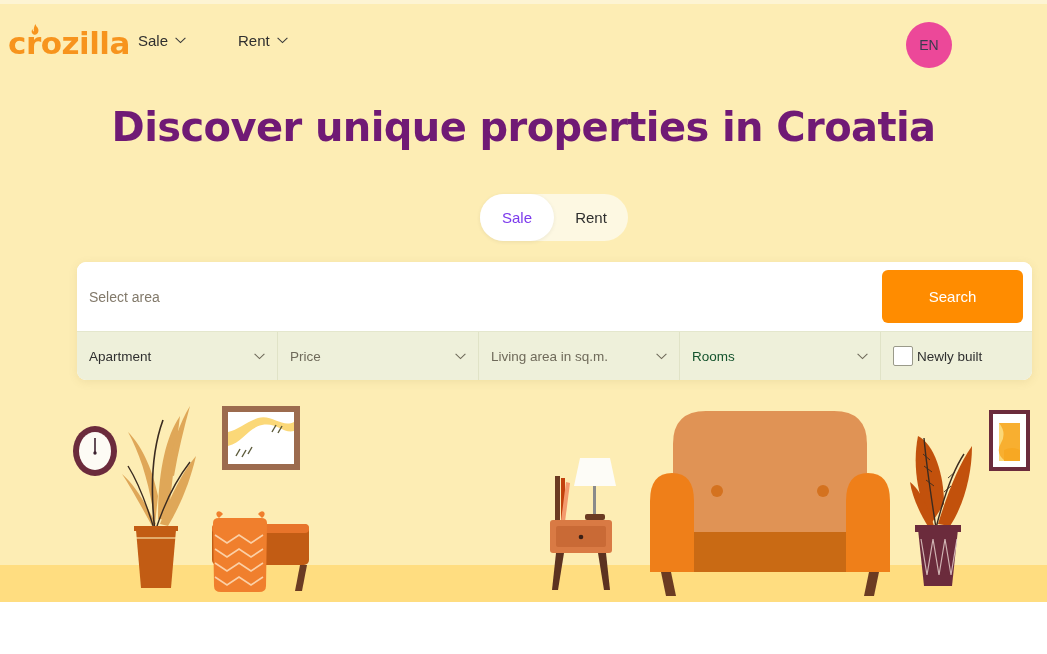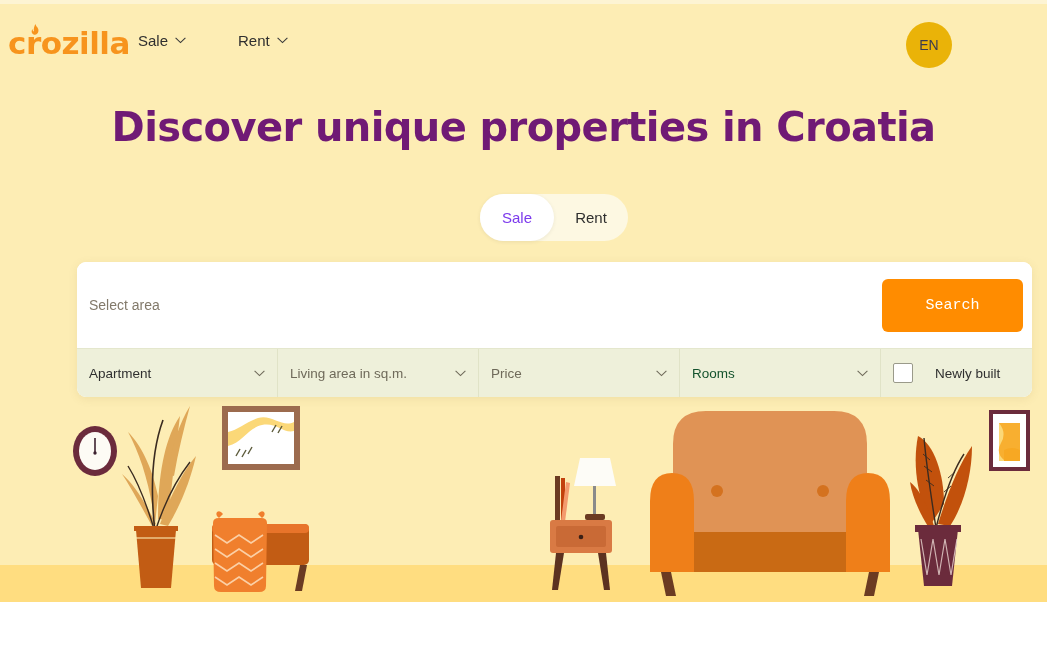--- a/index.html
+++ b/index.html
@@ -83,21 +83,21 @@
     display: inline-block;
     width: 11px;
     height: 7px;
   }
   .lang {
     position: absolute;
     right: 13px; top: 18px;
     width: 46px;
     height: 46px;
     border-radius: 50%;
-    background: #eab308;
+    background: #ec4899;
     display: flex;
     align-items: center;
     justify-content: center;
     font-size: 14px;
     color: #3b3b4f;
     cursor: pointer;
   }
   
   .heading {
     position: absolute;
@@ -143,21 +143,21 @@
     position: absolute;
     left: 77px; top: 258px;
     width: 955px;
     border-radius: 9px;
     overflow: hidden;
     box-shadow: 0 2px 10px rgba(120,100,30,0.10);
     background: #ffffff;
   }
   .search-row {
     position: relative;
-    height: 86px;
+    height: 69px;
     background: #ffffff;
     display: flex;
     align-items: center;
   }
   .search-input {
     flex: 1;
     border: none;
     outline: none;
     background: transparent;
     font-size: 14px;
@@ -169,21 +169,21 @@
   .search-btn {
     width: 141px;
     height: 53px;
     margin-right: 9px;
     background: #ff8c00;
     border: none;
     border-radius: 6px;
     color: #ffffff;
     font-size: 15px;
     cursor: pointer;
-    font-family: Liberation Mono, monospace;
+    font-family: Liberation Sans, sans-serif;
   }
   .filter-row {
     display: flex;
     height: 48px;
     background: #eef0da;
     border-top: 1px solid #e4e7cd;
   }
   .filter {
     display: flex;
     align-items: center;
@@ -195,21 +195,21 @@
     box-sizing: border-box;
   }
   .f1 { width: 201px; color: #2f2f2f; }
   .f2 { width: 201px; color: #6f6a5a; }
   .f3 { width: 201px; color: #6f6a5a; }
   .f4 { width: 201px; color: #14532d; gap: 35px; }
   .f5 {
     width: 151px;
     border-right: none;
     justify-content: flex-start;
-    gap: 22px;
+    gap: 4px;
     color: #2f2f2f;
   }
   .cbox {
     width: 18px;
     height: 18px;
     border: 1px solid #9a9a8a;
     background: #ffffff;
     border-radius: 2px;
     flex: none;
   }
@@ -387,28 +387,28 @@
         <button class="search-btn">Search</button>
       </div>
 
       <div class="filter-row">
         <div class="filter f1">
           <span>Apartment</span>
           <svg class="chev" viewBox="0 0 11 7">
             <path d="M0.6 0.8 L5.5 5.6 L10.4 0.8" stroke="#6f6a5a" stroke-width="1.1" fill="none"></path>
           </svg>
         </div>
+        <div class="filter f2">
+          <span>Price</span>
+          <svg class="chev" viewBox="0 0 11 7">
+            <path d="M0.6 0.8 L5.5 5.6 L10.4 0.8" stroke="#6f6a5a" stroke-width="1.1" fill="none"></path>
+          </svg>
+        </div>
         <div class="filter f3">
           <span>Living area in sq.m.</span>
-          <svg class="chev" viewBox="0 0 11 7">
-            <path d="M0.6 0.8 L5.5 5.6 L10.4 0.8" stroke="#6f6a5a" stroke-width="1.1" fill="none"></path>
-          </svg>
-        </div>
-        <div class="filter f2">
-          <span>Price</span>
           <svg class="chev" viewBox="0 0 11 7">
             <path d="M0.6 0.8 L5.5 5.6 L10.4 0.8" stroke="#6f6a5a" stroke-width="1.1" fill="none"></path>
           </svg>
         </div>
         <div class="filter f4">
           <span>Rooms</span>
           <svg class="chev" viewBox="0 0 11 7">
             <path d="M0.6 0.8 L5.5 5.6 L10.4 0.8" stroke="#6f6a5a" stroke-width="1.1" fill="none"></path>
           </svg>
         </div>

